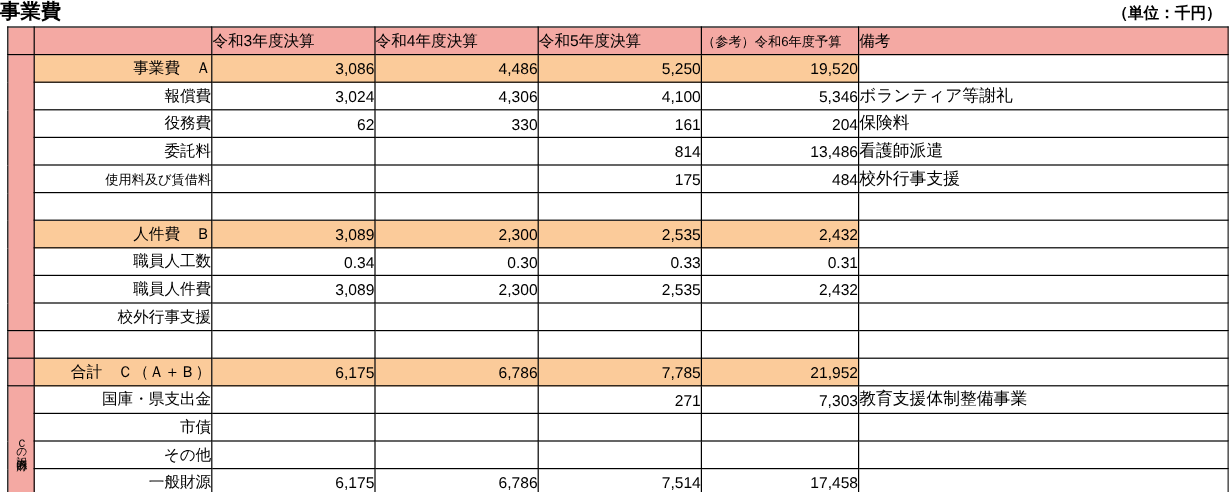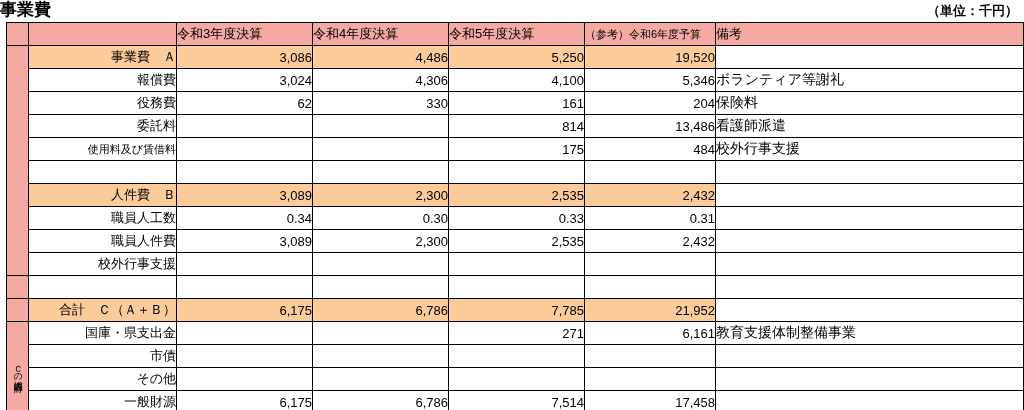--- a/index.html
+++ b/index.html
@@ -249,21 +249,21 @@
       </tr>
 
       <tr>
         <td class="sidebar" rowspan="4">
           <span class="sidebar-text">Ｃの財源内訳</span>
         </td>
         <td class="lab ind1 dot-b">国庫・県支出金</td>
         <td class="num dot-b"></td>
         <td class="num dot-b"></td>
         <td class="num dot-b">271</td>
-        <td class="num dot-b">6,161</td>
+        <td class="num dot-b">7,303</td>
         <td class="note dot-b">教育支援体制整備事業</td>
       </tr>
 
       <tr>
         <td class="lab ind1 dot-t dot-b">市債</td>
         <td class="num dot-t dot-b"></td>
         <td class="num dot-t dot-b"></td>
         <td class="num dot-t dot-b"></td>
         <td class="num dot-t dot-b"></td>
         <td class="note dot-t dot-b"></td>

